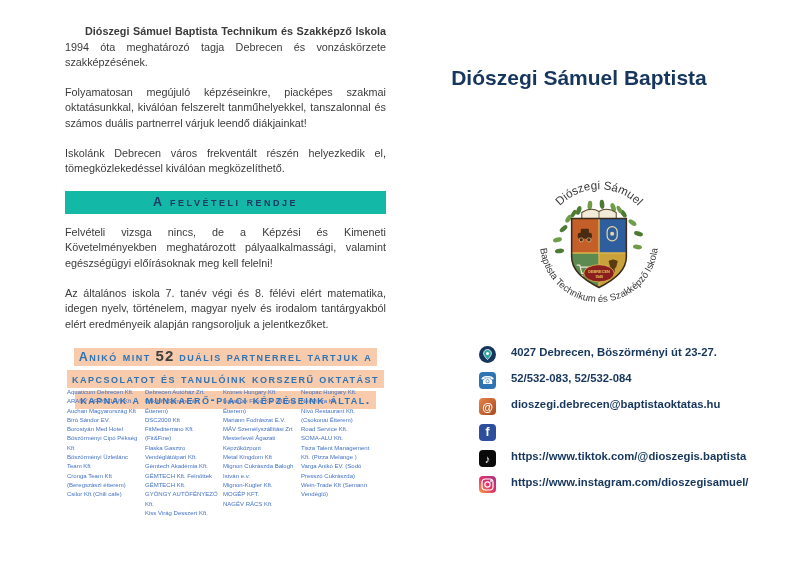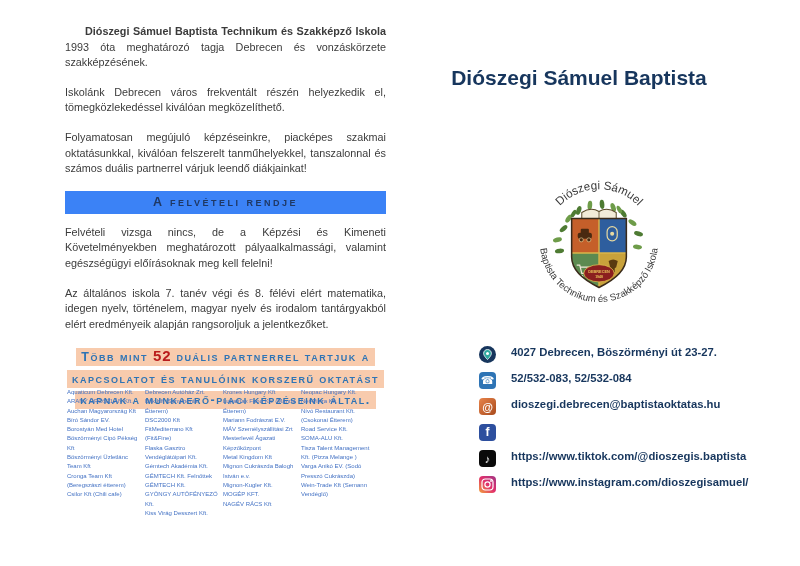--- a/index.html
+++ b/index.html
@@ -4,28 +4,28 @@
 <style>
   html,body{margin:0;padding:0;background:#ffffff;}
   .page{position:relative;width:800px;height:566px;background:#ffffff;overflow:hidden;
         font-family:"Liberation Sans",sans-serif;}
 
   
   .left-col{position:absolute;left:65px;top:24px;width:321px;}
   .body-text{margin:0 0 14px 0;font-size:10.8px;line-height:15.6px;color:#3b3b3b;
              text-align:justify;}
   .body-text .bold{font-weight:bold;padding-left:20px;}
-  .section-bar{background:#3b82f6;margin:3px 0 11px 0;padding:4px 0 5px 0;text-align:center;
+  .section-bar{background:#14b8a6;margin:3px 0 11px 0;padding:4px 0 5px 0;text-align:center;
                font-variant:small-caps;font-weight:bold;font-size:12.5px;letter-spacing:2.5px;
                color:#1F3864;}
   .highlight-block{margin:4px 0 8px 0;text-align:center;line-height:19.5px;}
   .hl{background:#F8CBAD;padding:2px 5px;box-decoration-break:clone;
       -webkit-box-decoration-break:clone;font-variant:small-caps;font-weight:bold;
       font-size:12.5px;letter-spacing:1.5px;color:#2E74B5;}
-  .hl-num{font-size:15px;color:#b91c1c;letter-spacing:1px;}
+  .hl-num{font-size:15px;color:#404040;letter-spacing:1px;}
 
   .partners{position:absolute;left:67px;top:388px;display:flex;gap:4px;}
   .pcol{width:74px;}
   .partner-item{font-size:6px;line-height:9.3px;color:#4472C4;}
 
   
   .title{position:absolute;left:394px;top:66px;width:370px;text-align:center;
          color:#17365D;font-weight:bold;font-size:21px;}
   .title .t1,.title .t2{display:block;}
   .title .t2{margin-top:22px;}
@@ -46,35 +46,35 @@
   .icon-tt{background:#0a0a0a;color:#fff;font-size:11px;line-height:16px;text-align:center;}
   .icon-ig{background:linear-gradient(45deg,#F2A33C,#E1306C,#A13584);}
 </style>
 </head>
 <body>
 
 <div class="page">
 
   <div class="left-col">
 
-    <p class="body-text"><span class="bold">Diószegi Sámuel Baptista Technikum és Szakképző Iskola</span><span> 1993 óta meghatározó tagja Debrecen és vonzáskörzete szakképzésének.</span></p>
+    <p class="body-text"><span class="bold">Diószegi Sámuel Baptista Technikum és Szakképző Iskola</span><span> 1994 óta meghatározó tagja Debrecen és vonzáskörzete szakképzésének.</span></p>
+
+    <p class="body-text">Folyamatosan megújuló képzéseinkre, piacképes szakmai oktatásunkkal, kiválóan felszerelt tanműhelyekkel, tanszalonnal és számos duális partnerrel várjuk leendő diákjainkat!</p>
 
     <p class="body-text">Iskolánk Debrecen város frekventált részén helyezkedik el, tömegközlekedéssel kiválóan megközelíthető.</p>
-
-    <p class="body-text">Folyamatosan megújuló képzéseinkre, piacképes szakmai oktatásunkkal, kiválóan felszerelt tanműhelyekkel, tanszalonnal és számos duális partnerrel várjuk leendő diákjainkat!</p>
 
     <div class="section-bar">
       <span>A felvételi rendje</span>
     </div>
 
     <p class="body-text">Felvételi vizsga nincs, de a Képzési és Kimeneti Követelményekben meghatározott pályaalkalmassági, valamint egészségügyi előírásoknak meg kell felelni!</p>
 
     <p class="body-text">Az általános iskola 7. tanév végi és 8. félévi elért matematika, idegen nyelv, történelem, magyar nyelv és irodalom tantárgyakból elért eredményeik alapján rangsoroljuk a jelentkezőket.</p>
 
-    <p class="highlight-block"><span class="hl"><span>Több mint </span><span class="hl-num">52</span><span> duális partnerrel tartjuk a kapcsolatot és tanulóink korszerű oktatást kapnak a munkaerő-piaci képzéseink által.</span></span></p>
+    <p class="highlight-block"><span class="hl"><span>Anikó mint </span><span class="hl-num">52</span><span> duális partnerrel tartjuk a kapcsolatot és tanulóink korszerű oktatást kapnak a munkaerő-piaci képzéseink által.</span></span></p>
   </div>
 
   <div class="partners">
     <div class="pcol">
         <div class="partner-item">Aquaticum Debrecen Kft.</div>
         <div class="partner-item">ARANY OROSZLÁN Kft.</div>
         <div class="partner-item">Auchan Magyarország Kft</div>
         <div class="partner-item">Bíró Sándor EV.</div>
         <div class="partner-item">Borostyán Med Hotel</div>
         <div class="partner-item">Böszörményi Cipó Pékség Kft</div>

